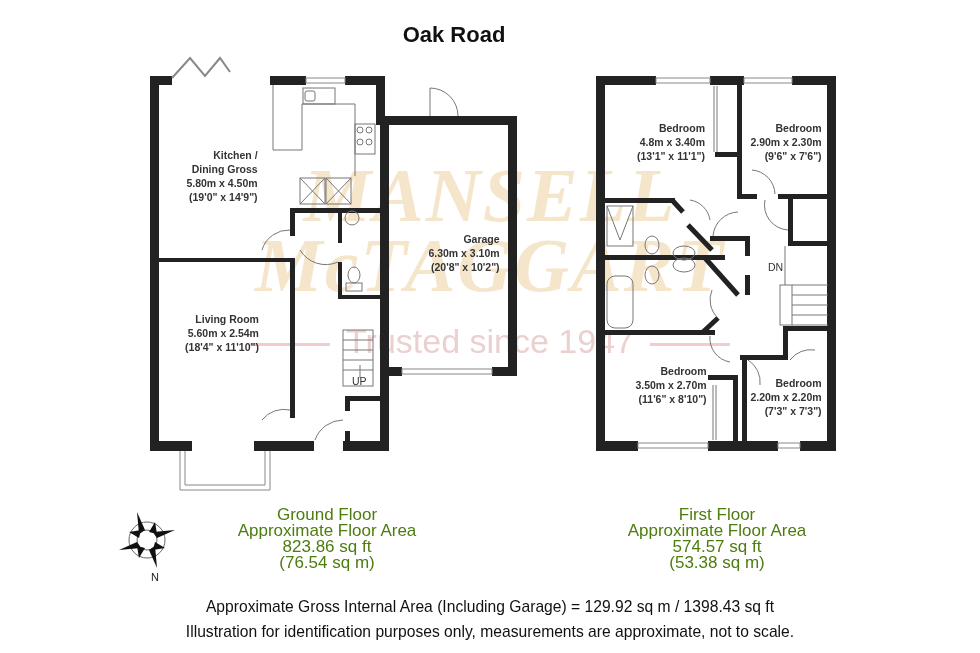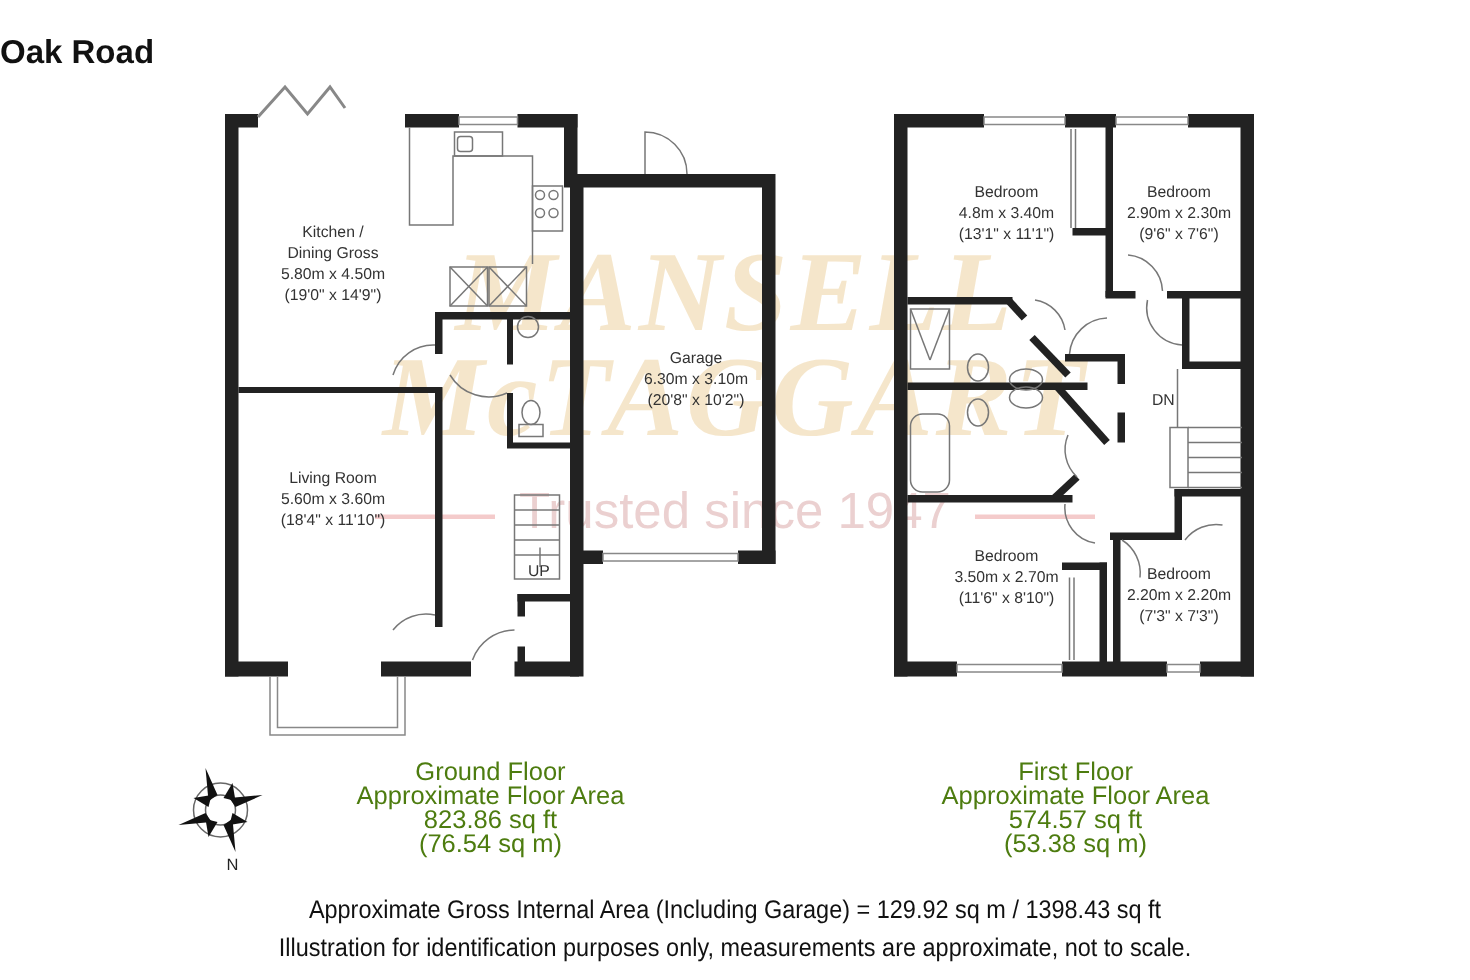--- a/index.html
+++ b/index.html
@@ -1,19 +1,19 @@
 <!DOCTYPE html>
 <html><head>
 <meta charset="utf-8">
 <style>
   html, body { margin: 0; padding: 0; background: #ffffff; }
   body { width: 980px; height: 653px; position: relative; overflow: hidden; font-family: "Liberation Sans", sans-serif; color: #1a1a1a; }
-  .title { position: absolute; left: 0; width: 908px; top: 22px; font-size: 22px; font-weight: bold; color: #111; }
+  .title { position: absolute; left: 0; width: 908px; top: 22px; text-align: center; font-size: 22px; font-weight: bold; color: #111; }
   svg.plan { position: absolute; left: 0; top: 0; }
-  .room-label { position: absolute; text-align: center; font-size: 10.5px; line-height: 14px; color: #333; white-space: nowrap; transform: translateX(-50%); }
+  .room-label { position: absolute; text-align: right; font-size: 10.5px; line-height: 14px; color: #333; white-space: nowrap; transform: translateX(-50%); font-weight: bold; }
   .room-label span { display: block; }
   .floor-caption { position: absolute; text-align: center; font-size: 17px; line-height: 16px; color: #4d7c0f; transform: translateX(-50%); white-space: nowrap; }
   .floor-caption span { display: block; }
   .footer { position: absolute; left: 0; width: 980px; top: 594px; text-align: center; font-size: 17px; line-height: 25px; color: #111; font-family: "Liberation Sans", sans-serif; transform: scaleX(0.92); transform-origin: center; }
   .footer span { display: block; }
   .watermark { position: absolute; pointer-events: none; text-align: center; transform: translateX(-50%); }
   .wm-line1, .wm-line2 { font-family: "Liberation Serif", serif; font-style: italic; font-weight: bold; color: rgba(232, 200, 140, 0.45); font-size: 76px; line-height: 70px; letter-spacing: 2px; display: block; white-space: nowrap; }
   .wm-tag { position: absolute; font-family: "Liberation Sans", sans-serif; color: rgba(210, 150, 150, 0.45); font-size: 34px; white-space: nowrap; transform: translateX(-50%); }
   .wm-rule { position: absolute; height: 3px; background: rgba(230, 140, 140, 0.45); }
   .label-dn, .label-up { position: absolute; font-size: 10.5px; color: #333; }
@@ -197,21 +197,21 @@
 </svg>
 
 <div class="room-label" style="left:222px; top:148px;">
   <span>Kitchen /</span>
   <span>Dining Gross</span>
   <span>5.80m x 4.50m</span>
   <span>(19'0" x 14'9")</span>
 </div>
 <div class="room-label" style="left:222px; top:312px;">
   <span>Living Room</span>
-  <span>5.60m x 3.60m</span>
+  <span>5.60m x 2.54m</span>
   <span>(18'4" x 11'10")</span>
 </div>
 <div class="room-label" style="left:448px; top:232px;margin-left:16px;">
   <span>Garage</span>
   <span>6.30m x 3.10m</span>
   <span>(20'8" x 10'2")</span>
 </div>
 <div class="label-up" style="left:352px; top:375px;">UP</div>
 
 <div class="room-label" style="left:671px; top:121px;">

